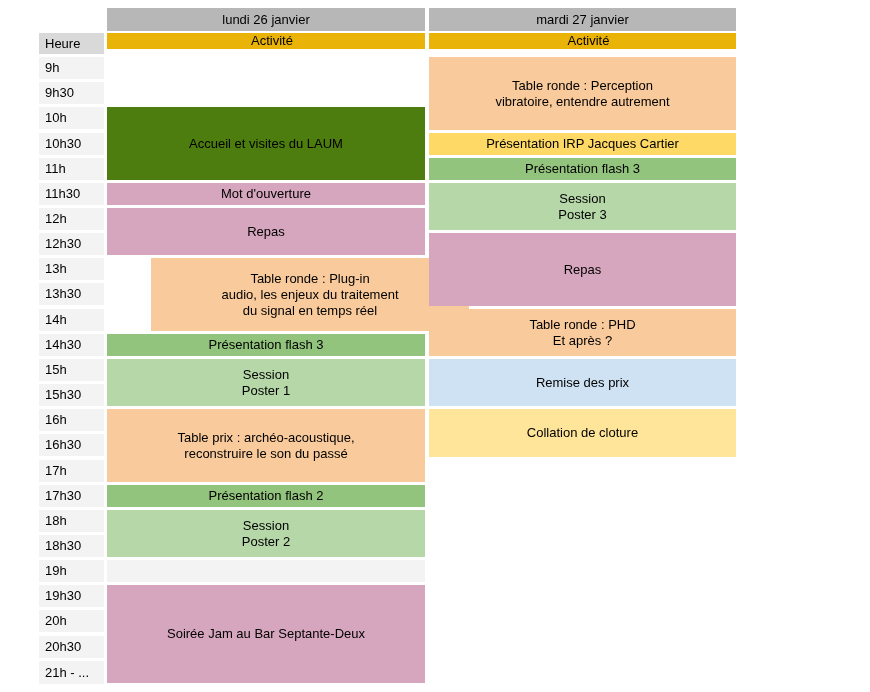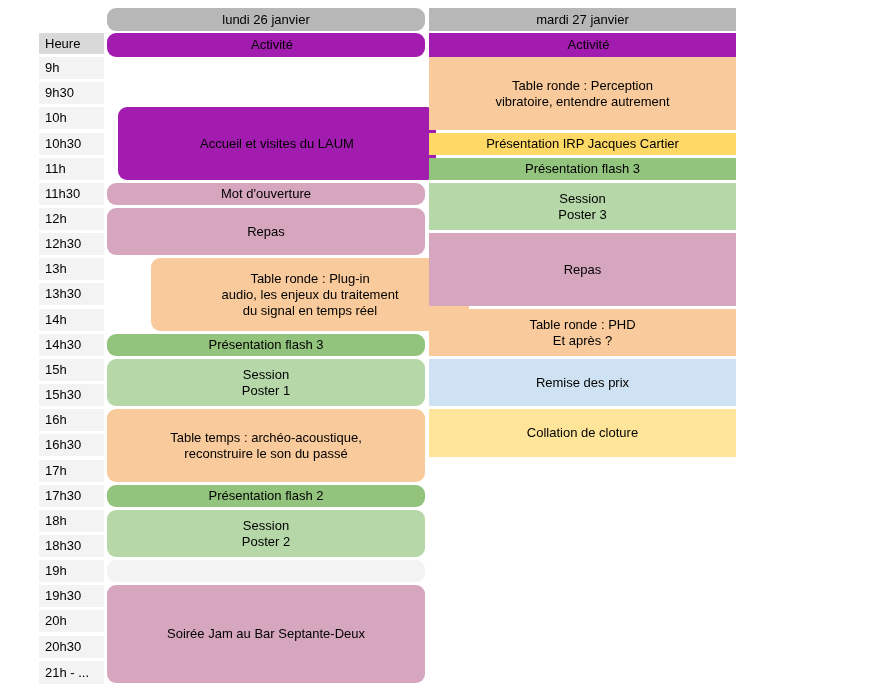--- a/index.html
+++ b/index.html
@@ -1,27 +1,27 @@
 <!DOCTYPE html>
 <html><head>
 <meta charset="utf-8">
 <style>
   html,body{margin:0;padding:0;background:#fff;}
   #page{position:relative;width:870px;height:692px;background:#fff;
         font-family:"Liberation Sans",sans-serif;color:#000;overflow:hidden;}
   .cell{position:absolute;display:flex;align-items:center;justify-content:center;
         font-size:13px;line-height:16px;text-align:center;box-sizing:border-box;}
   .day-header{left:auto;top:8px;height:23px;background:#b7b7b7;}
-  .activity-header{top:33px;height:24px;background:#a21caf;padding-left:12px;}
+  .activity-header{top:33px;height:16px;background:#eab308;padding-left:12px;}
   .hour-header{left:39px;top:33px;width:65px;height:21px;background:#d9d9d9;
                justify-content:flex-start;padding-left:6px;}
   .time-cell{left:39px;width:65px;height:22px;background:#f3f3f3;
              justify-content:flex-start;padding-left:6px;}
   .block{white-space:pre-line;}
-  .col-mon{left:107px;width:318px;border-radius:9px;}
+  .col-mon{left:107px;width:318px;}
   .col-tue{left:429px;width:307px;}
 </style>
 </head>
 <body>
 
 <div id="page">
 
   <div class="cell day-header col-mon">lundi 26 janvier</div>
   <div class="cell day-header col-tue">mardi 27 janvier</div>
   <div class="cell hour-header">Heure</div>
@@ -47,30 +47,30 @@
   <div class="cell time-cell" style="top:460px">17h</div>
   <div class="cell time-cell" style="top:485px">17h30</div>
   <div class="cell time-cell" style="top:510px">18h</div>
   <div class="cell time-cell" style="top:535px">18h30</div>
   <div class="cell time-cell" style="top:560px">19h</div>
   <div class="cell time-cell" style="top:585px">19h30</div>
   <div class="cell time-cell" style="top:610px">20h</div>
   <div class="cell time-cell" style="top:636px">20h30</div>
   <div class="cell time-cell" style="top:661px;height:23px">21h - ...</div>
 
-  <div class="cell block col-mon" style="top: 107px; height: 73px; background: #a21caf; margin-left: 11px;">Accueil et visites du LAUM</div>
+  <div class="cell block col-mon" style="top: 107px; height: 73px; background: #4d7c0f;">Accueil et visites du LAUM</div>
   <div class="cell block col-mon" style="top: 183px; height: 22px; background: rgb(213, 166, 189);">Mot d'ouverture</div>
   <div class="cell block col-mon" style="top: 208px; height: 47px; background: rgb(213, 166, 189);">Repas</div>
   <div class="cell block col-mon" style="top: 258px; height: 73px; background: rgb(249, 203, 156); margin-left: 44px;">Table ronde : Plug-in
 audio, les enjeux du traitement
 du signal en temps réel</div>
   <div class="cell block col-mon" style="top: 334px; height: 22px; background: rgb(147, 196, 125);">Présentation flash 3</div>
   <div class="cell block col-mon" style="top: 359px; height: 47px; background: rgb(182, 215, 168);">Session
 Poster 1</div>
-  <div class="cell block col-mon" style="top: 409px; height: 73px; background: rgb(249, 203, 156);">Table temps : archéo-acoustique,
+  <div class="cell block col-mon" style="top: 409px; height: 73px; background: rgb(249, 203, 156);">Table prix : archéo-acoustique,
 reconstruire le son du passé</div>
   <div class="cell block col-mon" style="top: 485px; height: 22px; background: rgb(147, 196, 125);">Présentation flash 2</div>
   <div class="cell block col-mon" style="top: 510px; height: 47px; background: rgb(182, 215, 168);">Session
 Poster 2</div>
   <div class="cell block col-mon" style="top: 560px; height: 22px; background: rgb(243, 243, 243);"></div>
   <div class="cell block col-mon" style="top: 585px; height: 98px; background: rgb(213, 166, 189);">Soirée Jam au Bar Septante-Deux</div>
 
   <div class="cell block col-tue" style="top: 57px; height: 73px; background: rgb(249, 203, 156);">Table ronde : Perception
 vibratoire, entendre autrement</div>
   <div class="cell block col-tue" style="top: 133px; height: 22px; background: rgb(255, 217, 102);">Présentation IRP Jacques Cartier</div>

